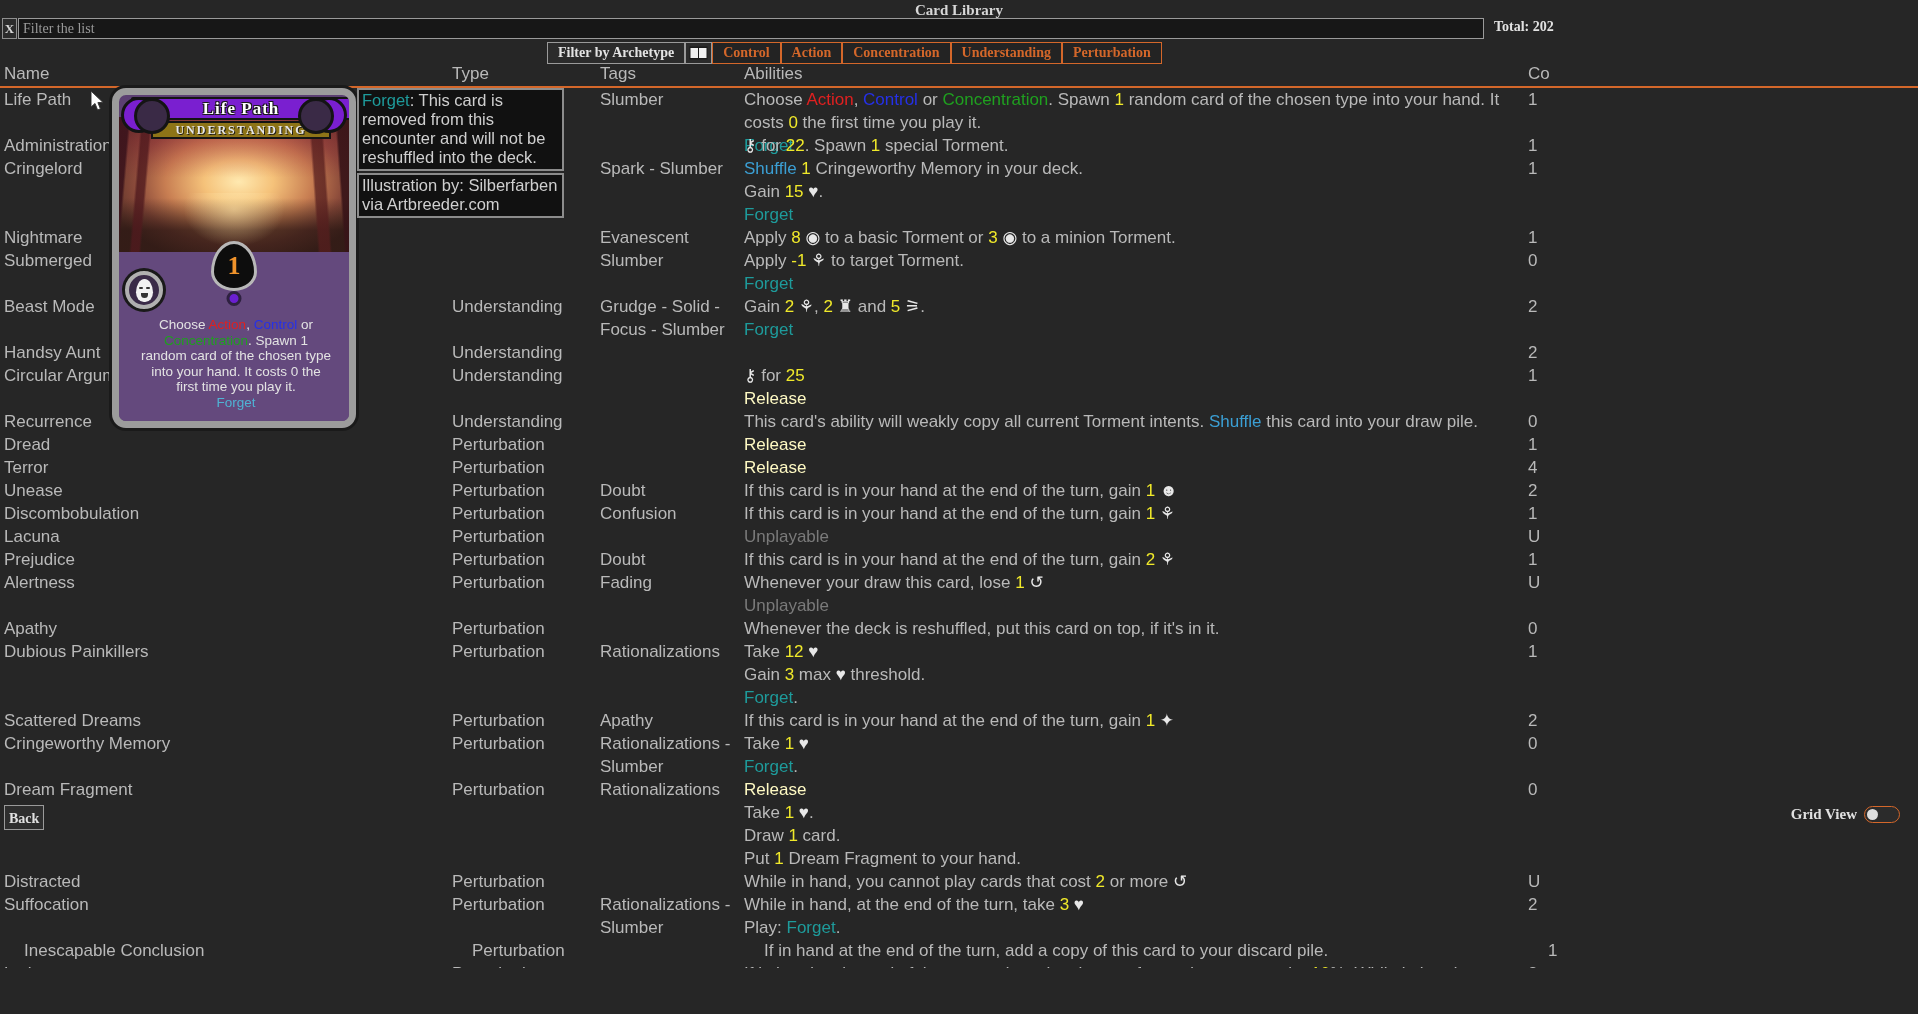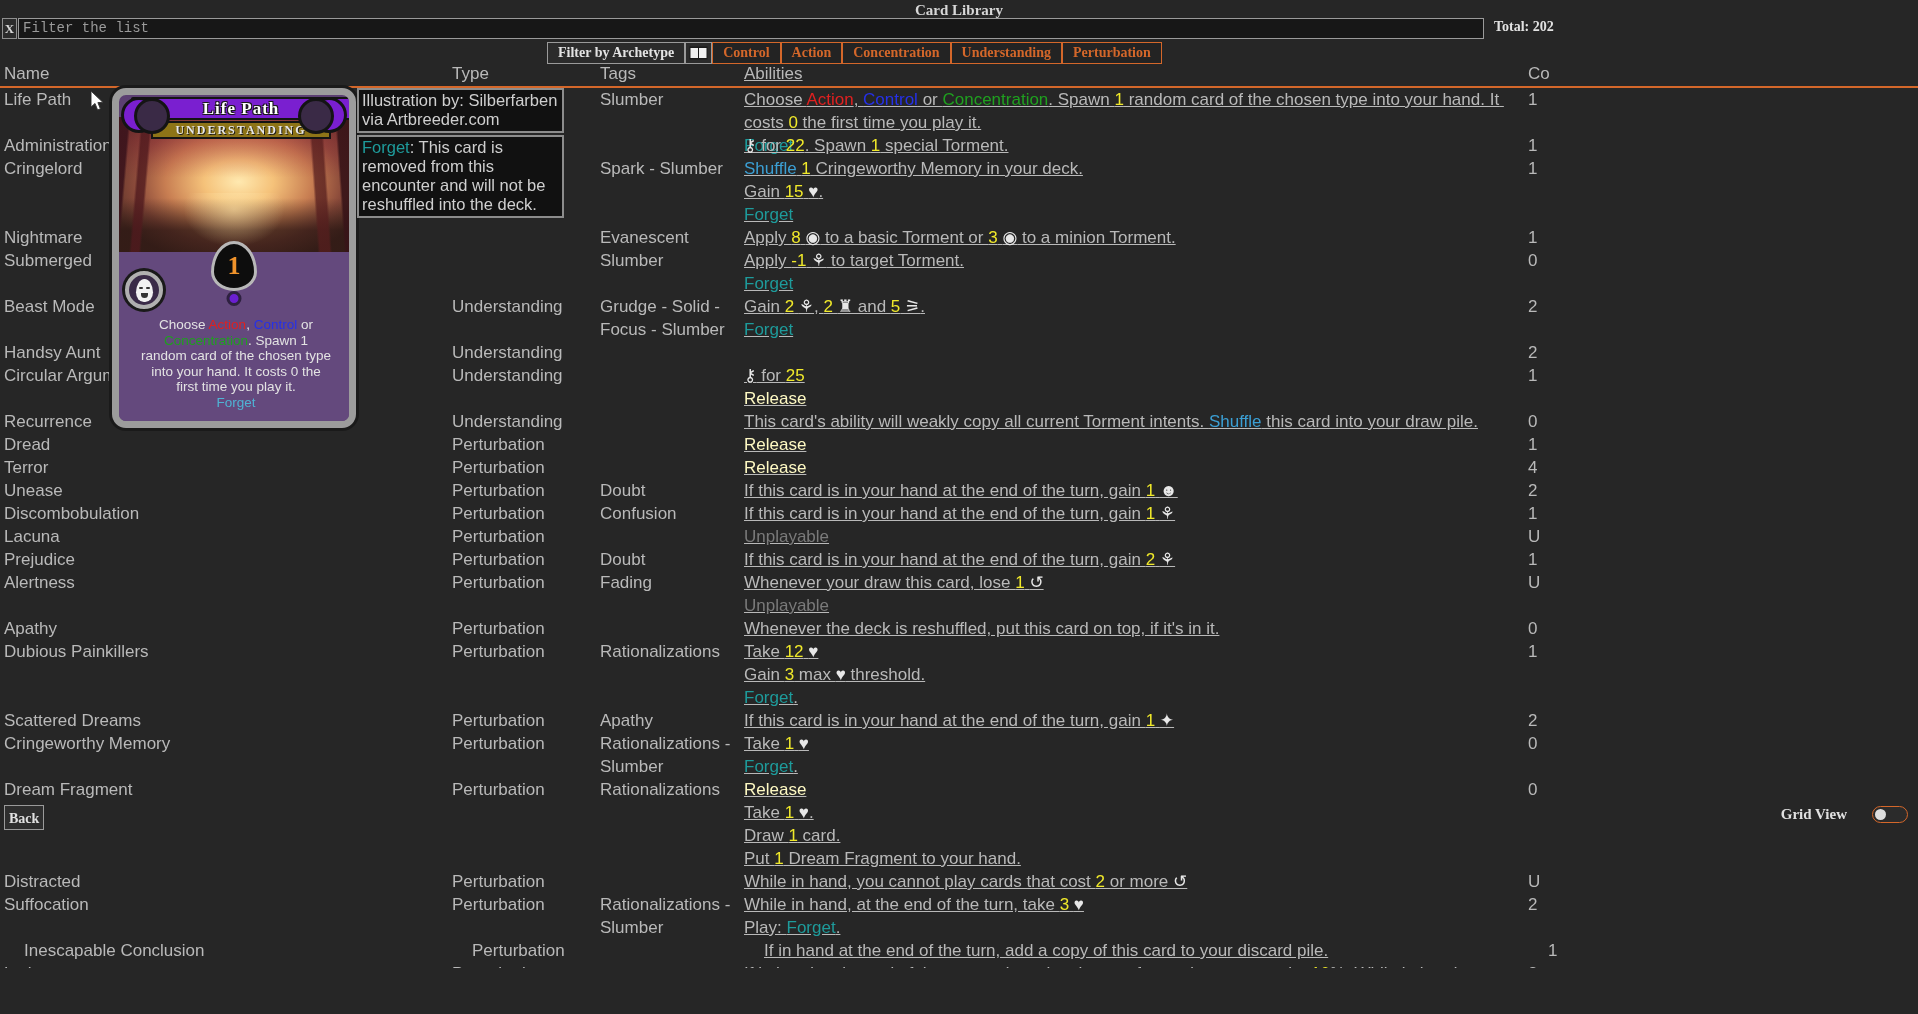--- a/index.html
+++ b/index.html
@@ -40,21 +40,21 @@
     line-height: 19px;
     text-align: center;
     cursor: pointer;
   }
   .filter-input {
     position: absolute; left: 18px; top: 0px;
     width: 1466px; height: 21px;
     border: 1px solid #9a9a9a;
     background: #171717;
     color: #9a9a9a;
-    font-family: Liberation Mono, monospace;
+    font-family: Liberation Serif, serif;
     font-size: 14px;
     line-height: 19px;
     padding-left: 4px;
     overflow: hidden;
     white-space: nowrap;
   }
   .total-label {
     position: absolute; left: 1494px; top: 1px;
     font-family: "Liberation Serif", serif;
     font-weight: bold;
@@ -109,21 +109,21 @@
   .row {
     position: relative;
     width: 1918px;
     font-size: 17px;
     color: #b9b9b9;
   }
   .cell { position: absolute; top: 0; white-space: pre-wrap; line-height: 23px; }
   .c-name { left: 4px;  width: 440px; }
   .c-type { left: 452px; width: 140px; }
   .c-tags { left: 600px; width: 138px; }
-  .c-abil { left: 744px; width: 780px; text-decoration: underline; }
+  .c-abil { left: 744px; width: 780px; }
   .c-cost { left: 1528px; width: 20px; text-align: left; }
 
   
   .k-action  { color: #e02020; }
   .k-control { color: #2530e8; }
   .k-conc    { color: #1fa01f; }
   .k-forget  { color: #1e9b9b; }
   .k-release { color: #fef9c3; }
   .k-shuffle { color: #3b9fd4; }
   .k-num     { color: #f0e92a; }
@@ -137,22 +137,22 @@
     background: #2e2e2e;
     color: #e0e0e0;
     font-family: "Liberation Serif", serif;
     font-weight: bold;
     font-size: 14px;
     line-height: 16px;
     padding: 5px 4px 2px 4px;
     cursor: pointer;
   }
   .grid-view-wrap {
-    position: absolute; right: 10px; top: 806px;
-    display: flex; align-items: center; gap: 25px;
+    position: absolute; right: 18px; top: 806px;
+    display: flex; align-items: center; gap: 7px;
   }
   .grid-view-label {
     font-family: "Liberation Serif", serif;
     font-weight: bold;
     font-size: 15px;
     color: #e0e0e0;
   }
   .toggle {
     width: 36px; height: 17px;
     border: 1px solid #d4672a;
@@ -576,22 +576,22 @@
       <div class="slumber-mask"></div>
     </div>
     <div class="card-text">
       <span>Choose </span><span class="k-action">Action</span><span>, </span><span class="k-control">Control</span><span> or </span><span class="k-conc">Concentration</span><span>. Spawn 1 random card of the chosen type into your hand. It costs 0 the first time you play it.</span>
       <div class="k-forget">Forget</div>
     </div>
   </div>
 </div>
 
 <div class="tooltips">
+  <div class="tip"><span class="k-forget">Forget</span><span>: This card is removed from this encounter and will not be reshuffled into the deck.</span></div>
   <div class="tip">Illustration by: Silberfarben via Artbreeder.com</div>
-  <div class="tip"><span class="k-forget">Forget</span><span>: This card is removed from this encounter and will not be reshuffled into the deck.</span></div>
 </div>
 
 <div class="cursor">
   <svg width="14" height="21" viewBox="0 0 14 21" aria-hidden="true">
     <polygon points="0,0 0,16 4,12.5 6.6,19 9.4,17.8 6.9,11.6 12,11.4" fill="#ffffff" stroke="#3a3a3a" stroke-width="1"></polygon>
   </svg>
 </div>
 
 <div class="back-btn">Back</div>
 <div class="grid-view-wrap">

